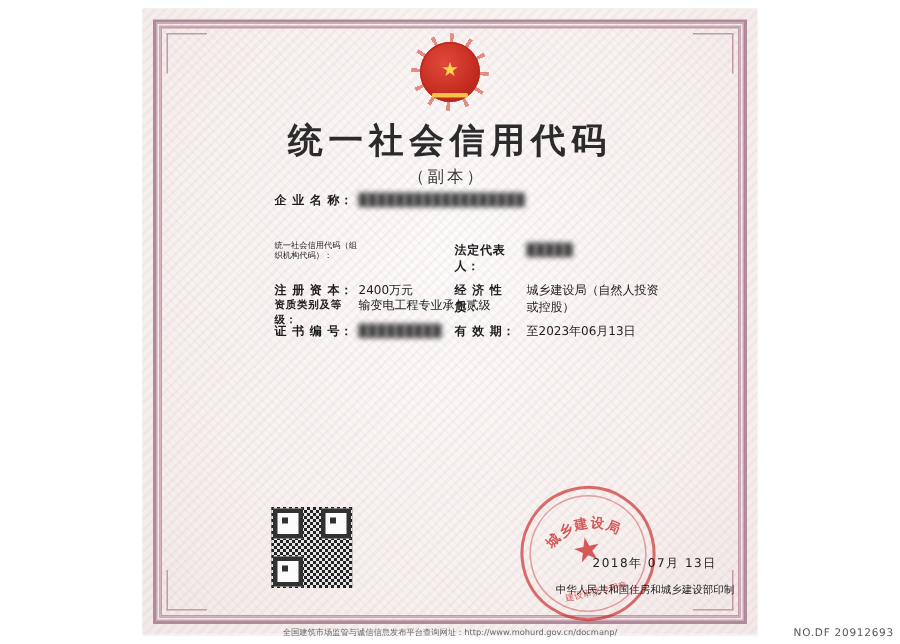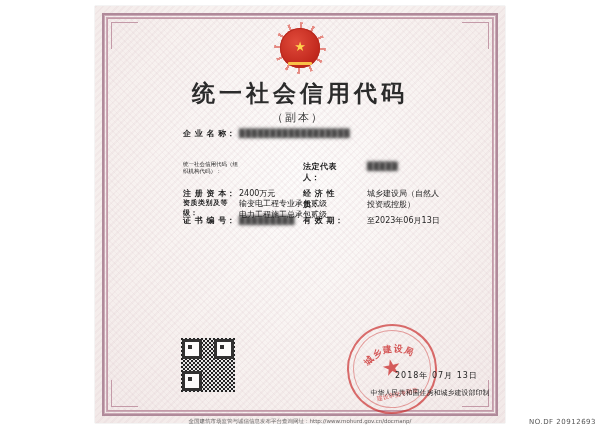--- a/index.html
+++ b/index.html
@@ -76,21 +76,21 @@
   .lbl.small{font-size:5.5px;font-weight:normal;line-height:7px;letter-spacing:0;}
   .val{flex:1;font-size:8px;color:#1d1d1d;}
   .blur{
     display:inline-block;
     color:transparent;
     text-shadow:0 0 3.2px rgba(40,40,40,.85);
     user-select:none;
   }
   .row2col{display:flex;align-items:flex-start;margin-bottom:5px;line-height:11px;}
   .col-a{display:flex;flex:0 0 120px;}
-  .col-b{display:flex;flex:1;gap:16px;}
+  .col-b{display:flex;flex:1;}
   .col-b .lbl{width:48px;flex:0 0 48px;}
   .scope{
     position:absolute;left:88px;top:192px;width:270px;display:flex;
     font-size:8px;
   }
   .scope .lbl{width:56px;flex:0 0 56px;font-size:7px;font-weight:bold;line-height:10px;}
   .scope .val{line-height:11px;}
   
   .qr{
     position:absolute;left:86px;top:332px;width:54px;height:54px;
@@ -201,21 +201,20 @@
         <div class="lbl">有 效 期：</div>
         <div class="val">至2023年06月13日</div>
       </div>
     </div>
   </div>
 
   <div class="scope">
     <div class="lbl">资质类别及等级：</div>
     <div class="val">
       <div>输变电工程专业承包贰级</div>
-      <div>电力工程施工总承包贰级</div>
     </div>
   </div>
 
   <div class="qr">
     <div class="fp a">
         <i></i>
       </div>
     <div class="fp b">
         <i></i>
       </div>

